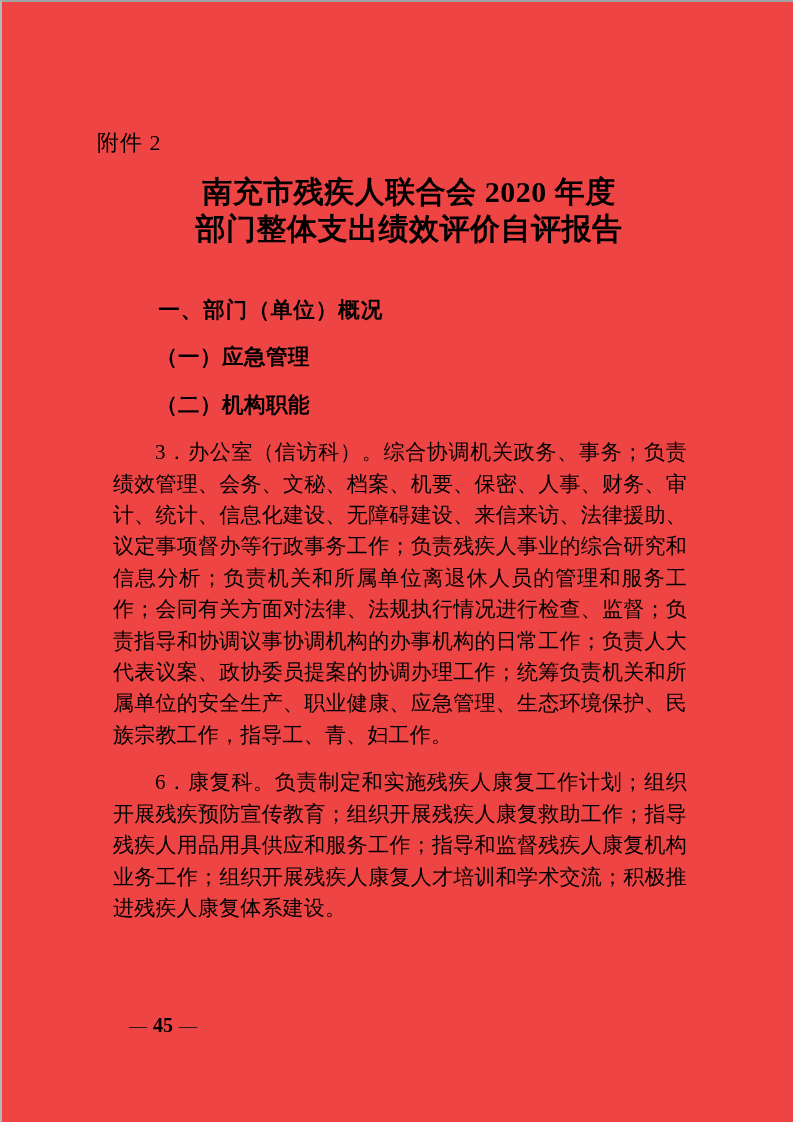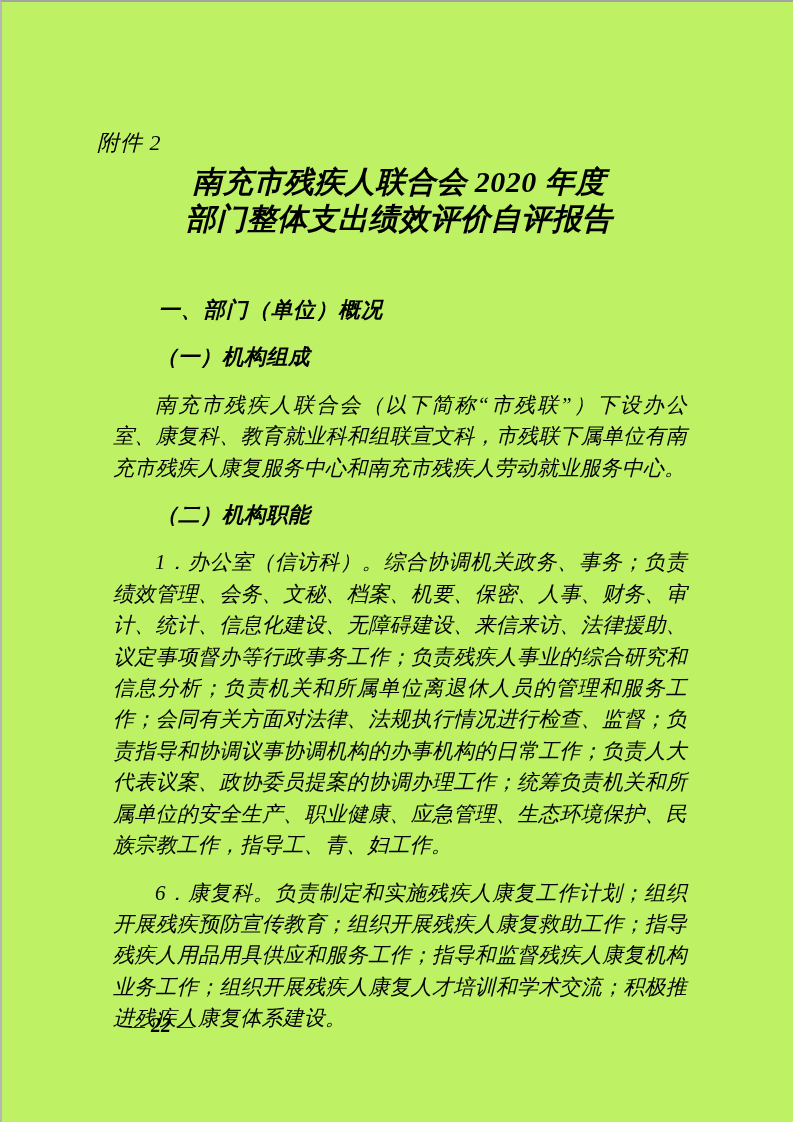--- a/index.html
+++ b/index.html
@@ -4,43 +4,42 @@
 <style>
   html, body {
     margin: 0;
     padding: 0;
     background: #ffffff;
   }
   .page {
     position: relative;
     width: 793px;
     height: 1122px;
-    background: #bef264;
+    background: #ef4444;
     box-sizing: border-box;
     border-top: 2px solid #a3a3a3;
     border-left: 2px solid #b7b7b7;
     color: #000000;
     font-family: "Liberation Serif", "DejaVu Serif", serif;
     overflow: hidden;
-    font-style: italic;
   }
   .attachment {
     position: absolute;
     left: 95px;
     top: 128px;
     font-size: 22px;
     line-height: 26px;
     letter-spacing: 1px;
   }
   .doc-title {
     position: absolute;
     top: 161px;
     left: 94px;
     width: 606px;
-    margin: 0;
+    margin: 10px;
     text-align: center;
     font-size: 30px;
     font-weight: bold;
     line-height: 37px;
     letter-spacing: 0.5px;
   }
   .doc-title .title-line {
     display: block;
     white-space: nowrap;
   }
@@ -99,24 +98,23 @@
 
   <div class="attachment">附件 2</div>
 
   <h1 class="doc-title">
     <span class="title-line">南充市残疾人联合会 2020 年度</span>
     <span class="title-line">部门整体支出绩效评价自评报告</span>
   </h1>
 
   <div class="body-text">
     <div class="block-h1">一、部门（单位）概况</div>
-    <div class="block-h2">（一）机构组成</div>
-    <p class="block-p">南充市残疾人联合会（以下简称“市残联”）下设办公室、康复科、教育就业科和组联宣文科，市残联下属单位有南充市残疾人康复服务中心和南充市残疾人劳动就业服务中心。</p>
+    <div class="block-h2">（一）应急管理</div>
     <div class="block-h2">（二）机构职能</div>
-    <p class="block-p">1．办公室（信访科）。综合协调机关政务、事务；负责绩效管理、会务、文秘、档案、机要、保密、人事、财务、审计、统计、信息化建设、无障碍建设、来信来访、法律援助、议定事项督办等行政事务工作；负责残疾人事业的综合研究和信息分析；负责机关和所属单位离退休人员的管理和服务工作；会同有关方面对法律、法规执行情况进行检查、监督；负责指导和协调议事协调机构的办事机构的日常工作；负责人大代表议案、政协委员提案的协调办理工作；统筹负责机关和所属单位的安全生产、职业健康、应急管理、生态环境保护、民族宗教工作，指导工、青、妇工作。</p>
+    <p class="block-p">3．办公室（信访科）。综合协调机关政务、事务；负责绩效管理、会务、文秘、档案、机要、保密、人事、财务、审计、统计、信息化建设、无障碍建设、来信来访、法律援助、议定事项督办等行政事务工作；负责残疾人事业的综合研究和信息分析；负责机关和所属单位离退休人员的管理和服务工作；会同有关方面对法律、法规执行情况进行检查、监督；负责指导和协调议事协调机构的办事机构的日常工作；负责人大代表议案、政协委员提案的协调办理工作；统筹负责机关和所属单位的安全生产、职业健康、应急管理、生态环境保护、民族宗教工作，指导工、青、妇工作。</p>
     <p class="block-p">6．康复科。负责制定和实施残疾人康复工作计划；组织开展残疾预防宣传教育；组织开展残疾人康复救助工作；指导残疾人用品用具供应和服务工作；指导和监督残疾人康复机构业务工作；组织开展残疾人康复人才培训和学术交流；积极推进残疾人康复体系建设。</p>
   </div>
 
   <div class="page-num">
-    <span class="dash">—</span><span class="num">22</span><span class="dash">—</span>
+    <span class="dash">—</span><span class="num">45</span><span class="dash">—</span>
   </div>
 
 </div>
 
 </body></html>

